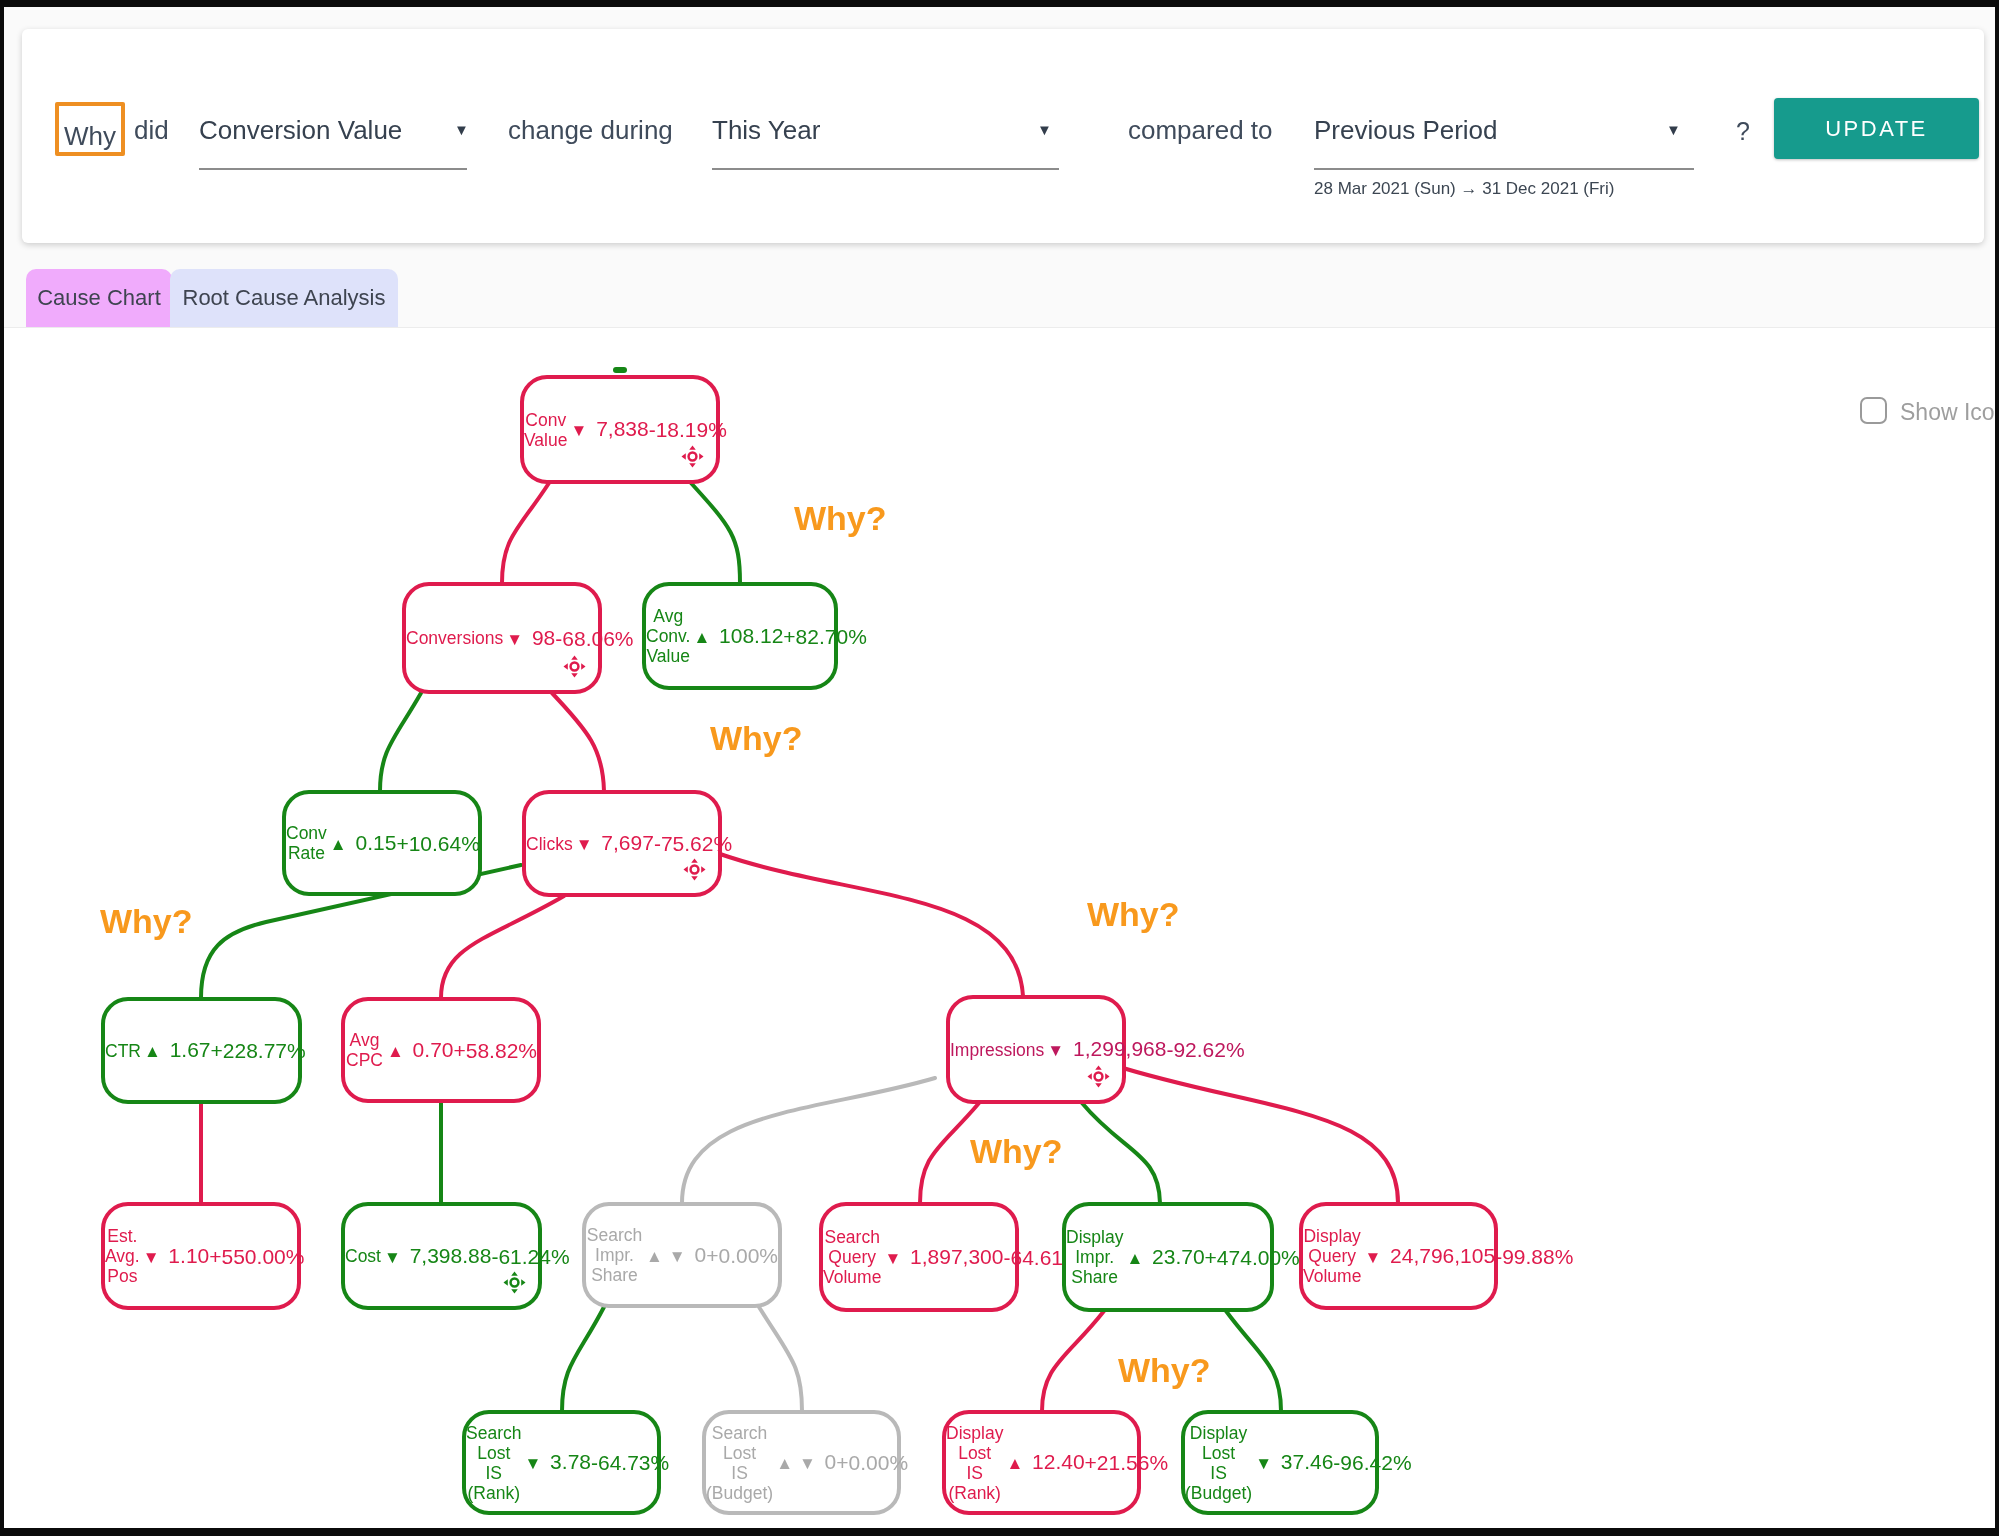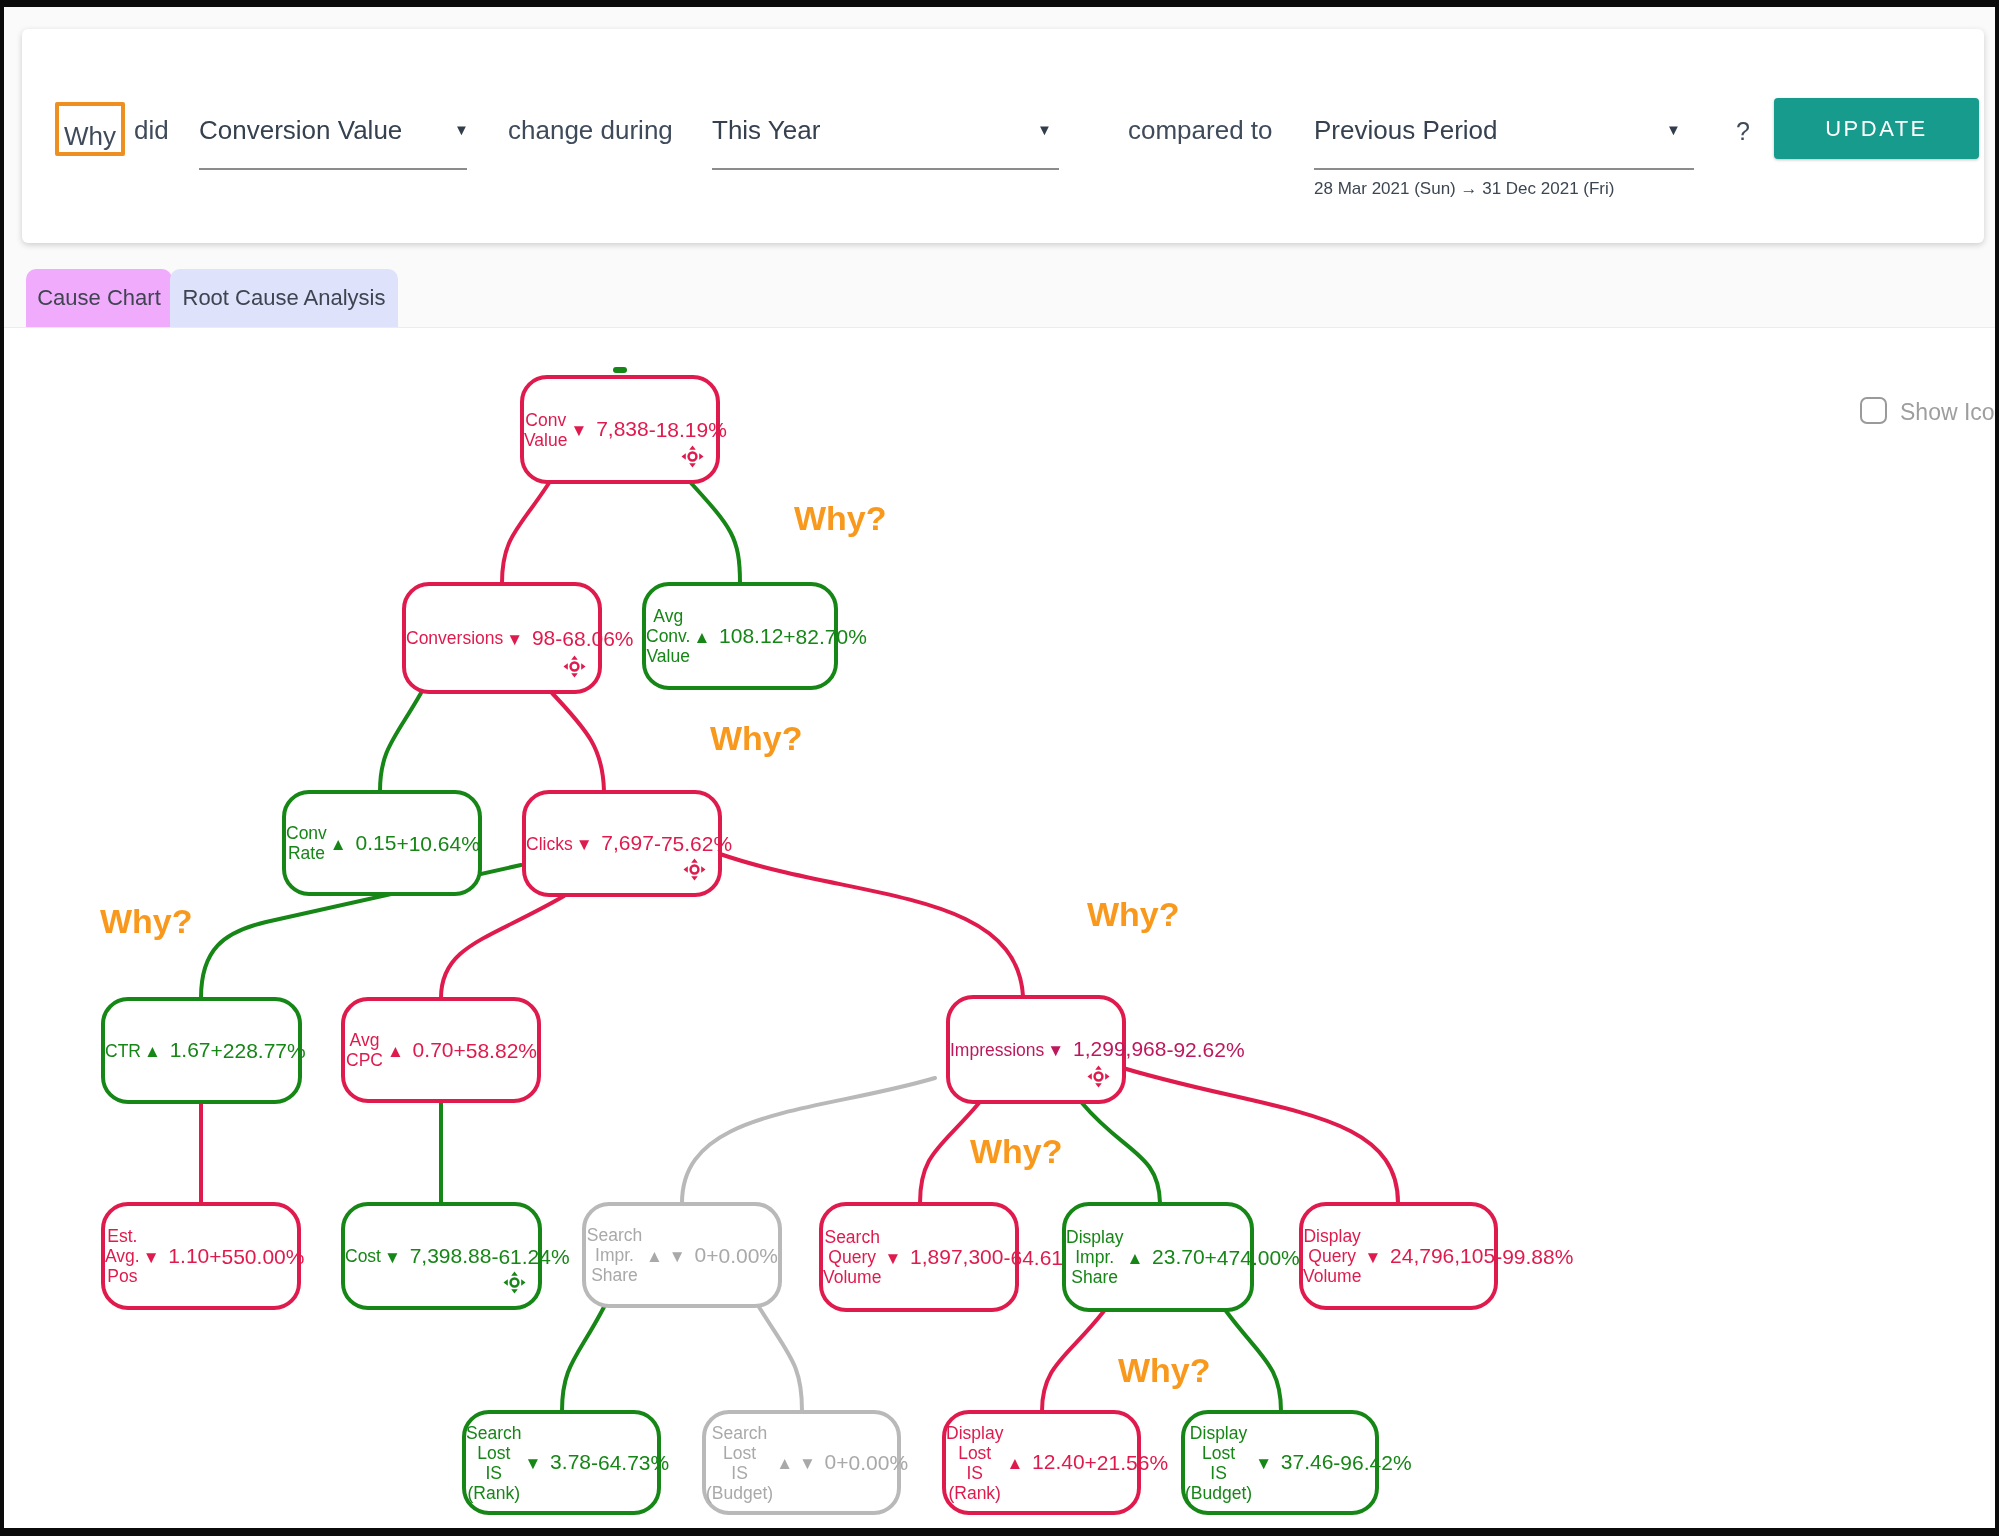--- a/index.html
+++ b/index.html
@@ -249,21 +249,21 @@
         <div class="node-pct">+0.00%</div>
       </div>
       <div class="node" style="left: 815px; top: 1195px; width: 200px; height: 110px; border-color: rgb(223, 27, 77); color: rgb(223, 27, 77);">
         <div class="node-title">
           <div>Search Query</div>
           <div>Volume</div>
         </div>
         <div class="node-value"><span class="tri">▼</span> 1,897,300</div>
         <div class="node-pct">-64.61%</div>
       </div>
-      <div class="node" style="left: 1058px; top: 1195px; width: 192px; height: 110px; border-color: rgb(22, 134, 22); color: rgb(22, 134, 22);">
+      <div class="node" style="left: 1058px; top: 1195px; width: 212px; height: 110px; border-color: rgb(22, 134, 22); color: rgb(22, 134, 22);">
         <div class="node-title">
           <div>Display Impr.</div>
           <div>Share</div>
         </div>
         <div class="node-value"><span class="tri">▲</span> 23.70</div>
         <div class="node-pct">+474.00%</div>
       </div>
       <div class="node" style="left: 1295px; top: 1195px; width: 199px; height: 108px; border-color: rgb(223, 27, 77); color: rgb(223, 27, 77);">
         <div class="node-title">
           <div>Display Query</div>

